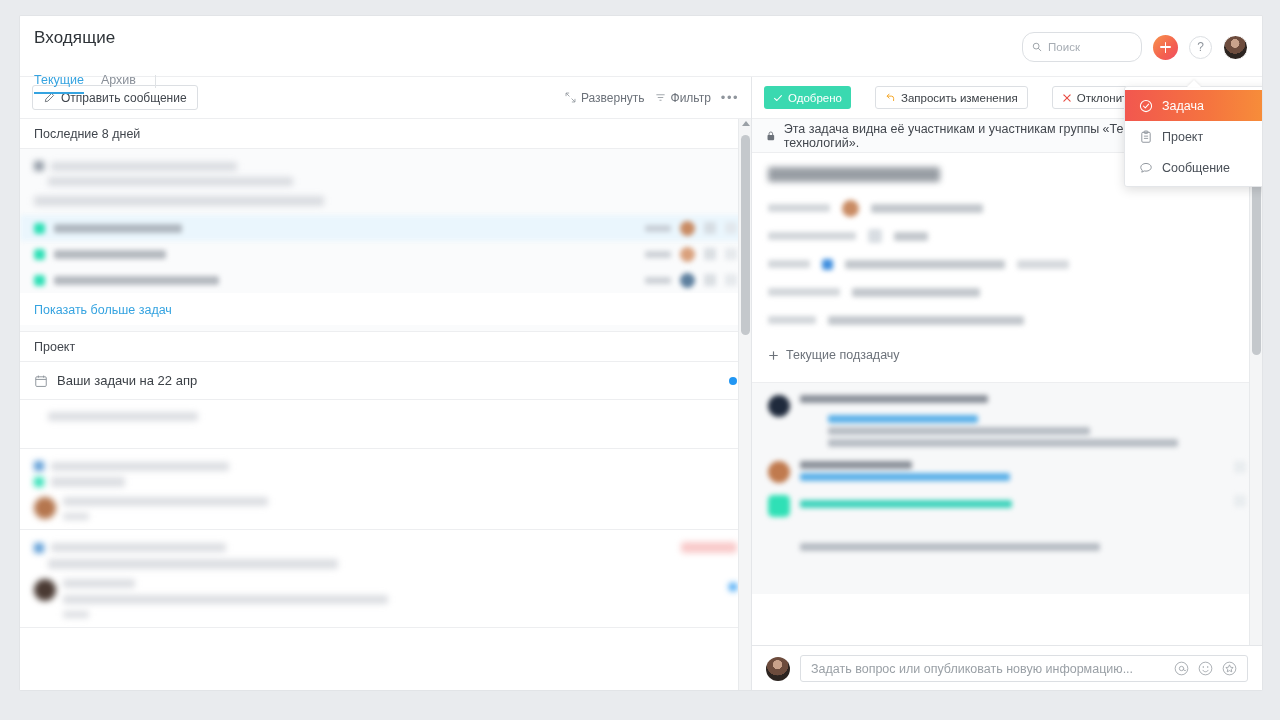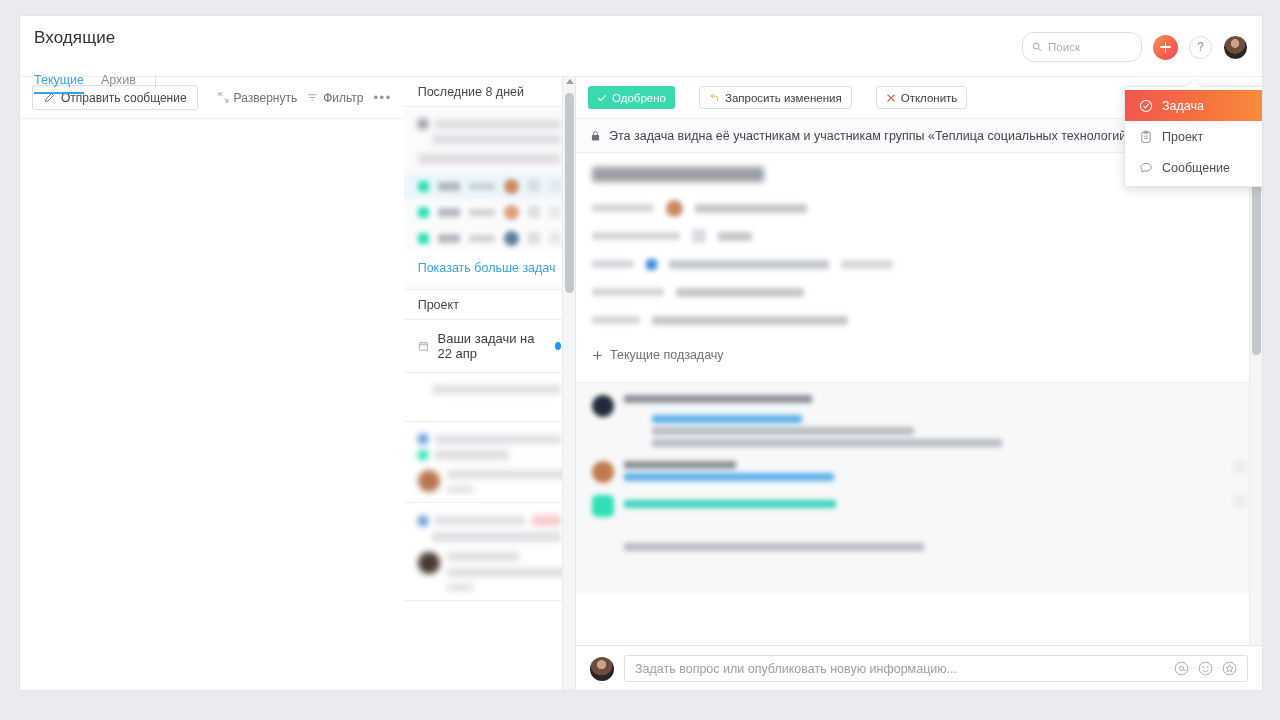--- a/index.html
+++ b/index.html
@@ -143,21 +143,21 @@
     cursor: pointer;
   }
   .dd-item.sel {
     background: linear-gradient(90deg, #f2574f 0%, #f5743f 55%, #f79438 100%);
     color: #fff;
   }
   .dd-ico { width: 14px; height: 14px; flex: 0 0 14px; display:block; }
 
   
   .body { display: flex; height: 615px; border-top: 1px solid #edeef0; }
-  .left-pane  { width: 556px; border-right: 1px solid #e4e6e9; display: flex; background:#fff;}
+  .left-pane  { width: 732px; border-right: 1px solid #e4e6e9; display: flex; flex-direction: column; background:#fff;}
   .right-pane { flex: 1; display: flex; flex-direction: column; background: #fff; position: relative;}
 
   
   .left-toolbar {
     height: 42px;
     display: flex; align-items: center;
     padding: 0 12px;
     gap: 10px;
     border-bottom: 1px solid #edeef0;
     background: #fff;

